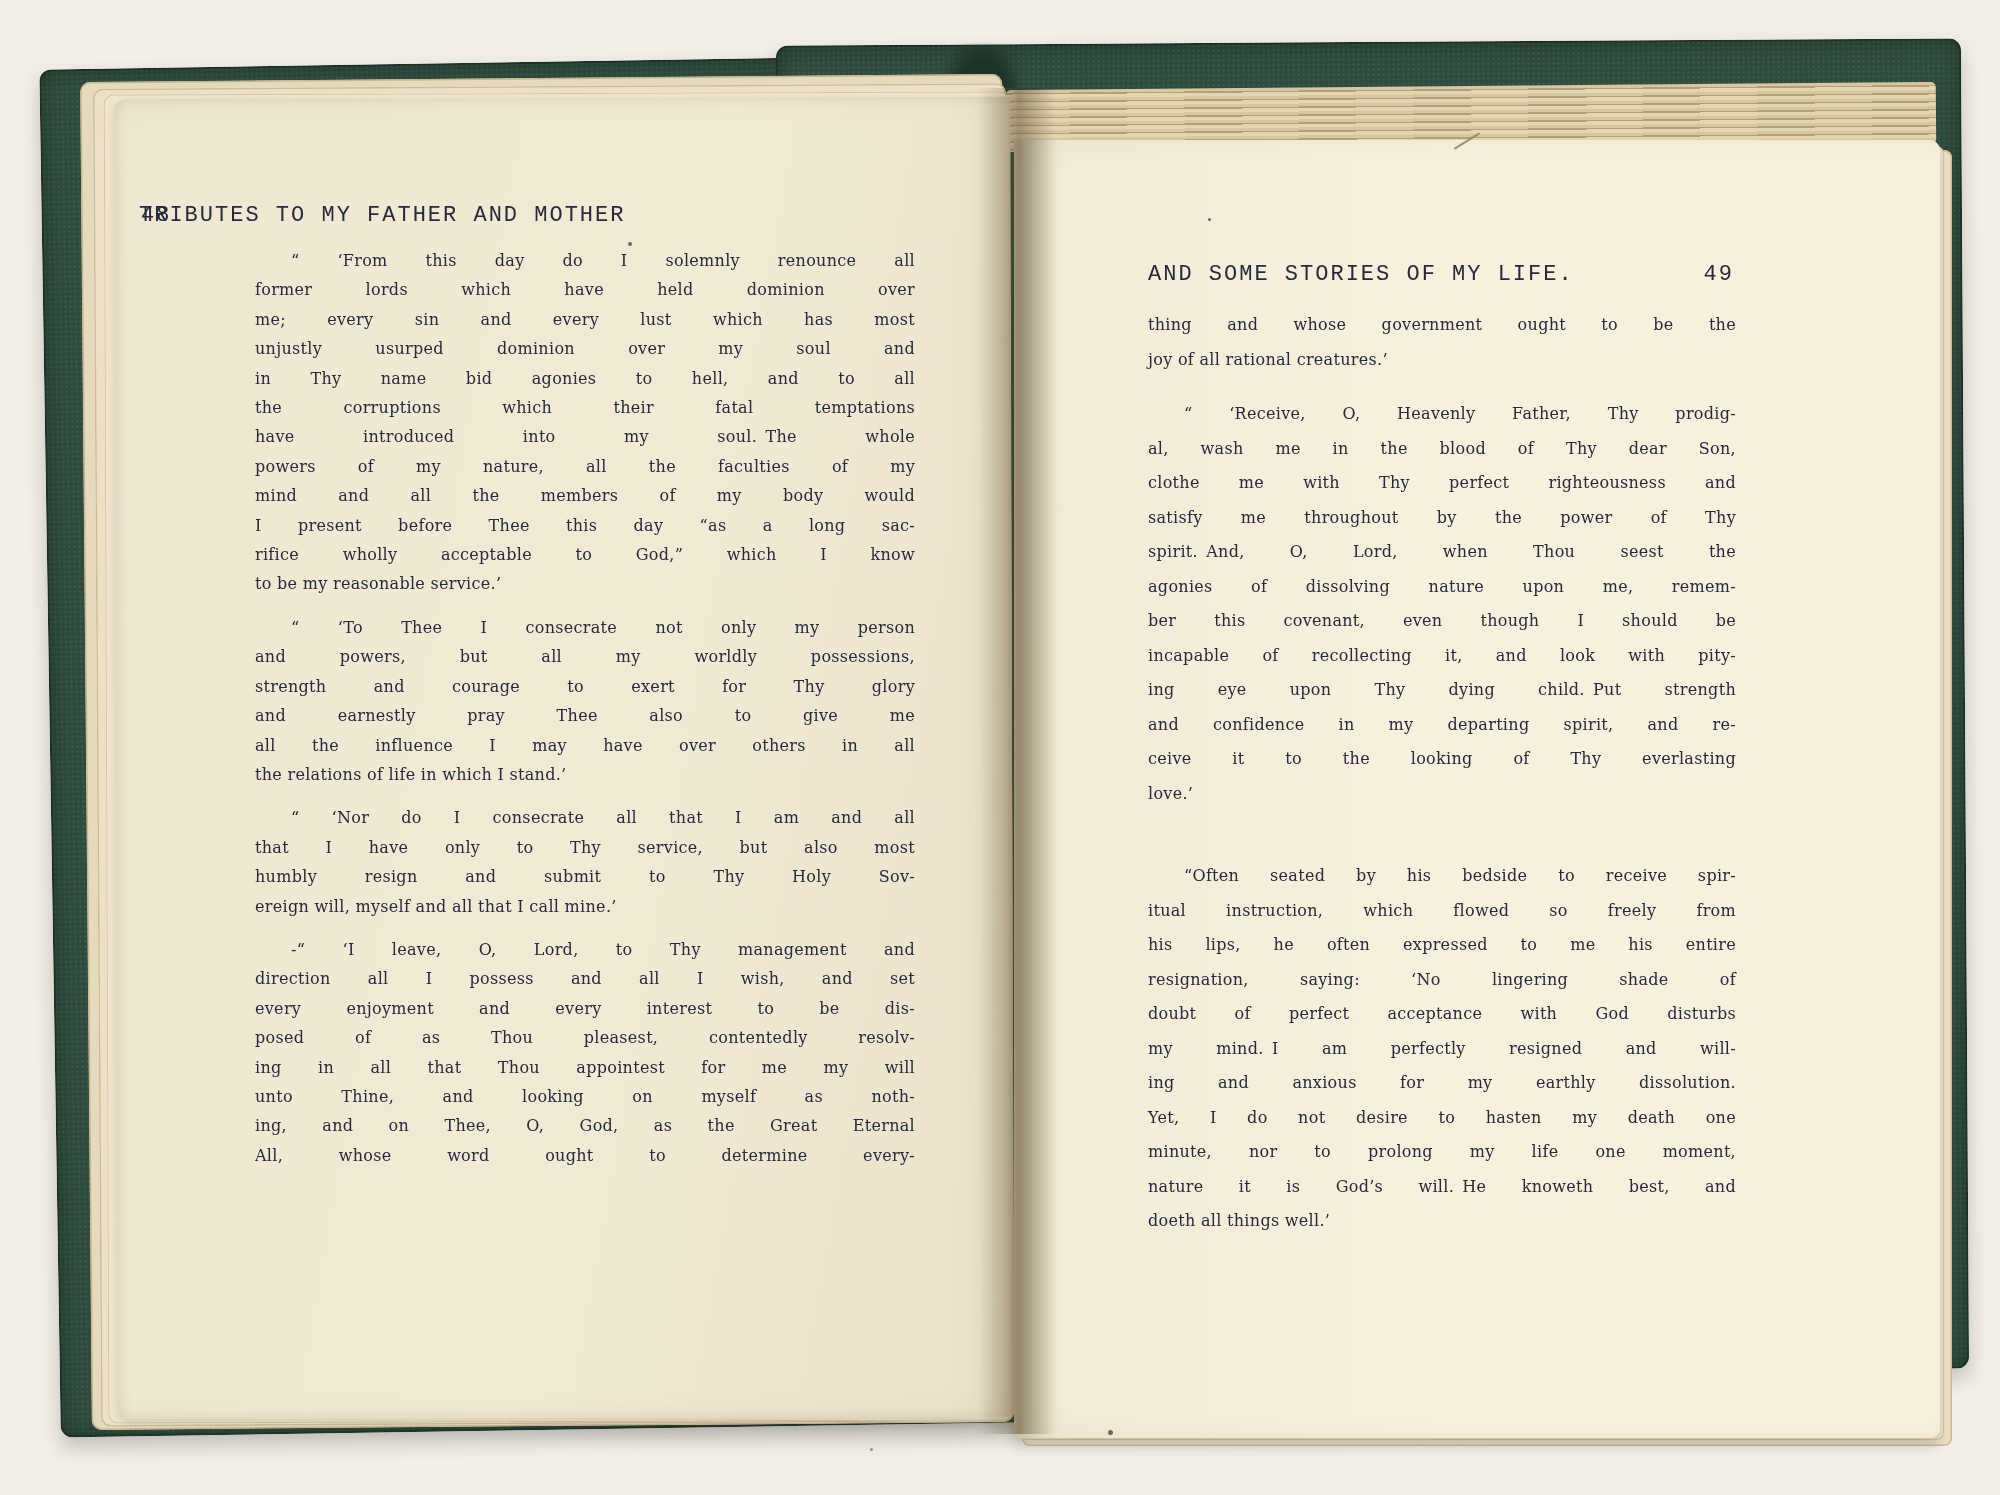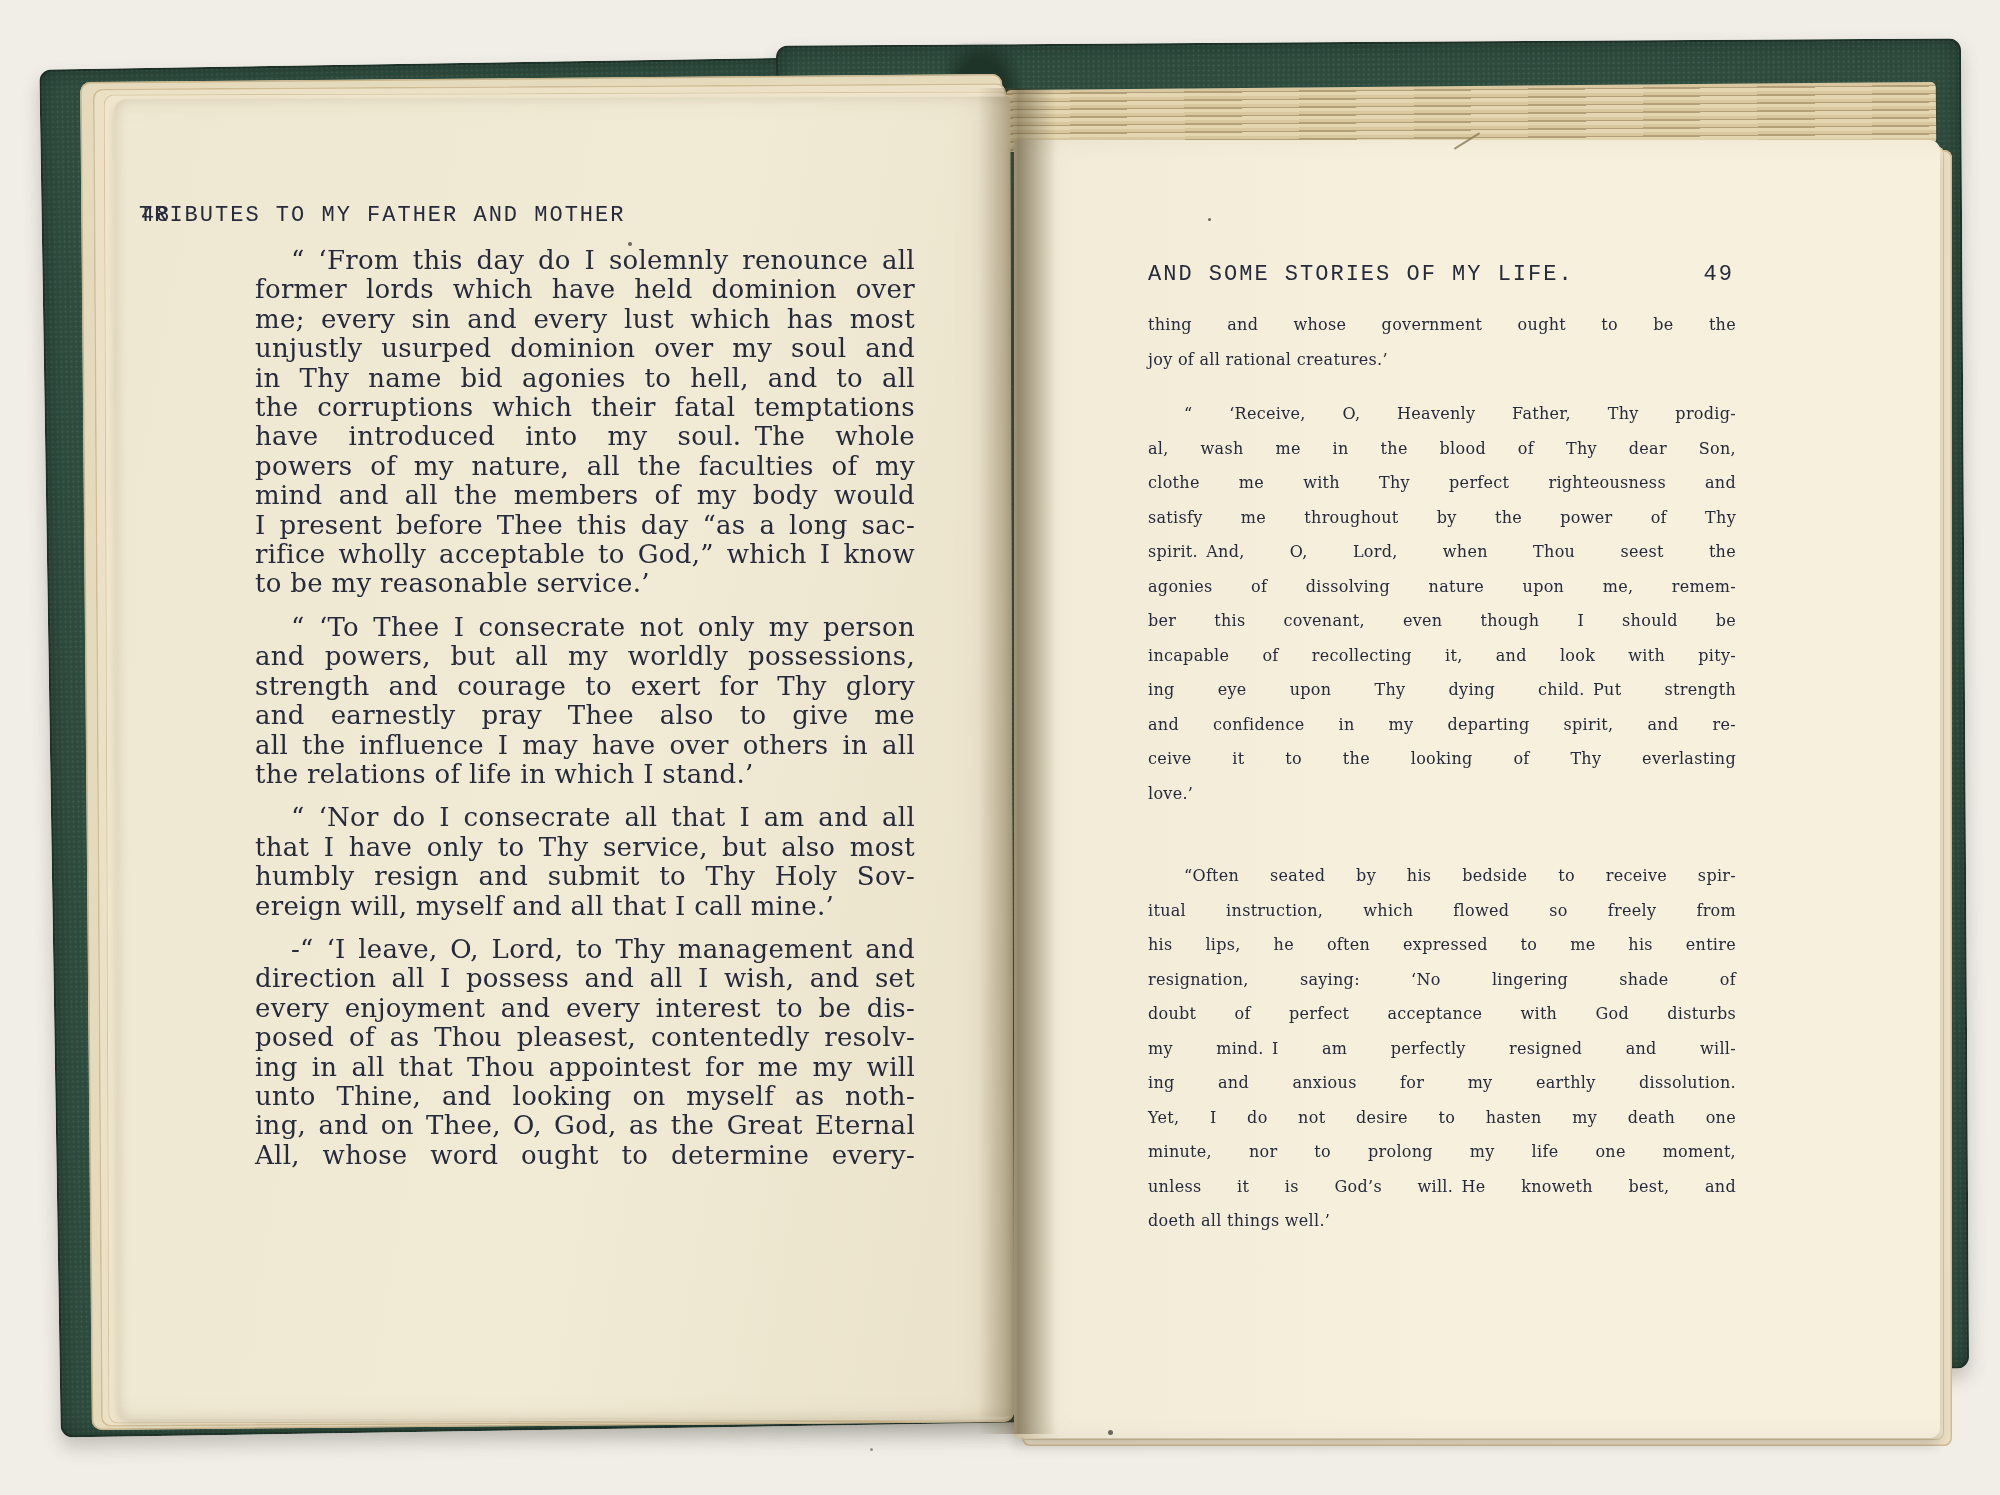--- a/index.html
+++ b/index.html
@@ -68,21 +68,21 @@
   .pg-header{height:26px;font-size:22px;letter-spacing:2px;font-family:Liberation Mono, monospace;}
   .pg-header .num{position:absolute;top:0;}
   .pg-header .title{position:absolute;top:0;text-align:left;white-space:nowrap;}
   .header-left{left:139px;top:203px;width:660px;}
   .header-left .num{left:2px;}
   .header-left .title{left:0;right:200px;}
   .header-right{left:1148px;top:262px;width:588px;}
   .header-right .num{right:2px;text-align:center;}
   .header-right .title{left:0;right:10px;}
   .body-col{letter-spacing:.3px;}
-  .body-left{left:255px;top:246px;width:660px;font-size:26px;line-height:29.4px;}
+  .body-left{left:255px;top:246px;width:660px;font-size:16px;line-height:29.4px;}
   .body-right{left:1148px;top:308px;width:588px;font-size:16px;line-height:34.5px;}
   .para + .para{margin-top:14px;}
   .body-right .para + .para{margin-top:20px;}
   .body-right .para.gap{margin-top:48px;}
   .line{text-align:justify;text-align-last:justify;text-justify:inter-word;white-space:normal;}
   .line.last{text-align-last:left;}
   .line.first{text-indent:36px;}
   
   .speck{width:4px;height:4px;border-radius:50%;background:#3c3c34;opacity:.75;z-index:7;}
   .pencil-mark{
@@ -181,21 +181,21 @@
     <div class="para gap">
       <div class="line first">“Often seated by his bedside to receive spir-</div>
       <div class="line">itual instruction, which flowed so freely from</div>
       <div class="line">his lips, he often expressed to me his entire</div>
       <div class="line">resignation, saying: ‘No lingering shade of</div>
       <div class="line">doubt of perfect acceptance with God disturbs</div>
       <div class="line">my mind. I am perfectly resigned and will-</div>
       <div class="line">ing and anxious for my earthly dissolution.</div>
       <div class="line">Yet, I do not desire to hasten my death one</div>
       <div class="line">minute, nor to prolong my life one moment,</div>
-      <div class="line">unless it is God’s will. He knoweth best, and</div>
+      <div class="line">nature it is God’s will. He knoweth best, and</div>
       <div class="line last">doeth all things well.’</div>
     </div>
   </div>
 
 <div class="abs speck" style="left:628px;top:242px;"></div>
 <div class="abs speck" style="left:1208px;top:218px;width:3px;height:3px;"></div>
 <div class="abs speck" style="left:1108px;top:1430px;width:5px;height:5px;"></div>
 <div class="abs speck" style="left:870px;top:1448px;width:3px;height:3px;opacity:.5;"></div>
 <div class="abs pencil-mark"></div>
 

